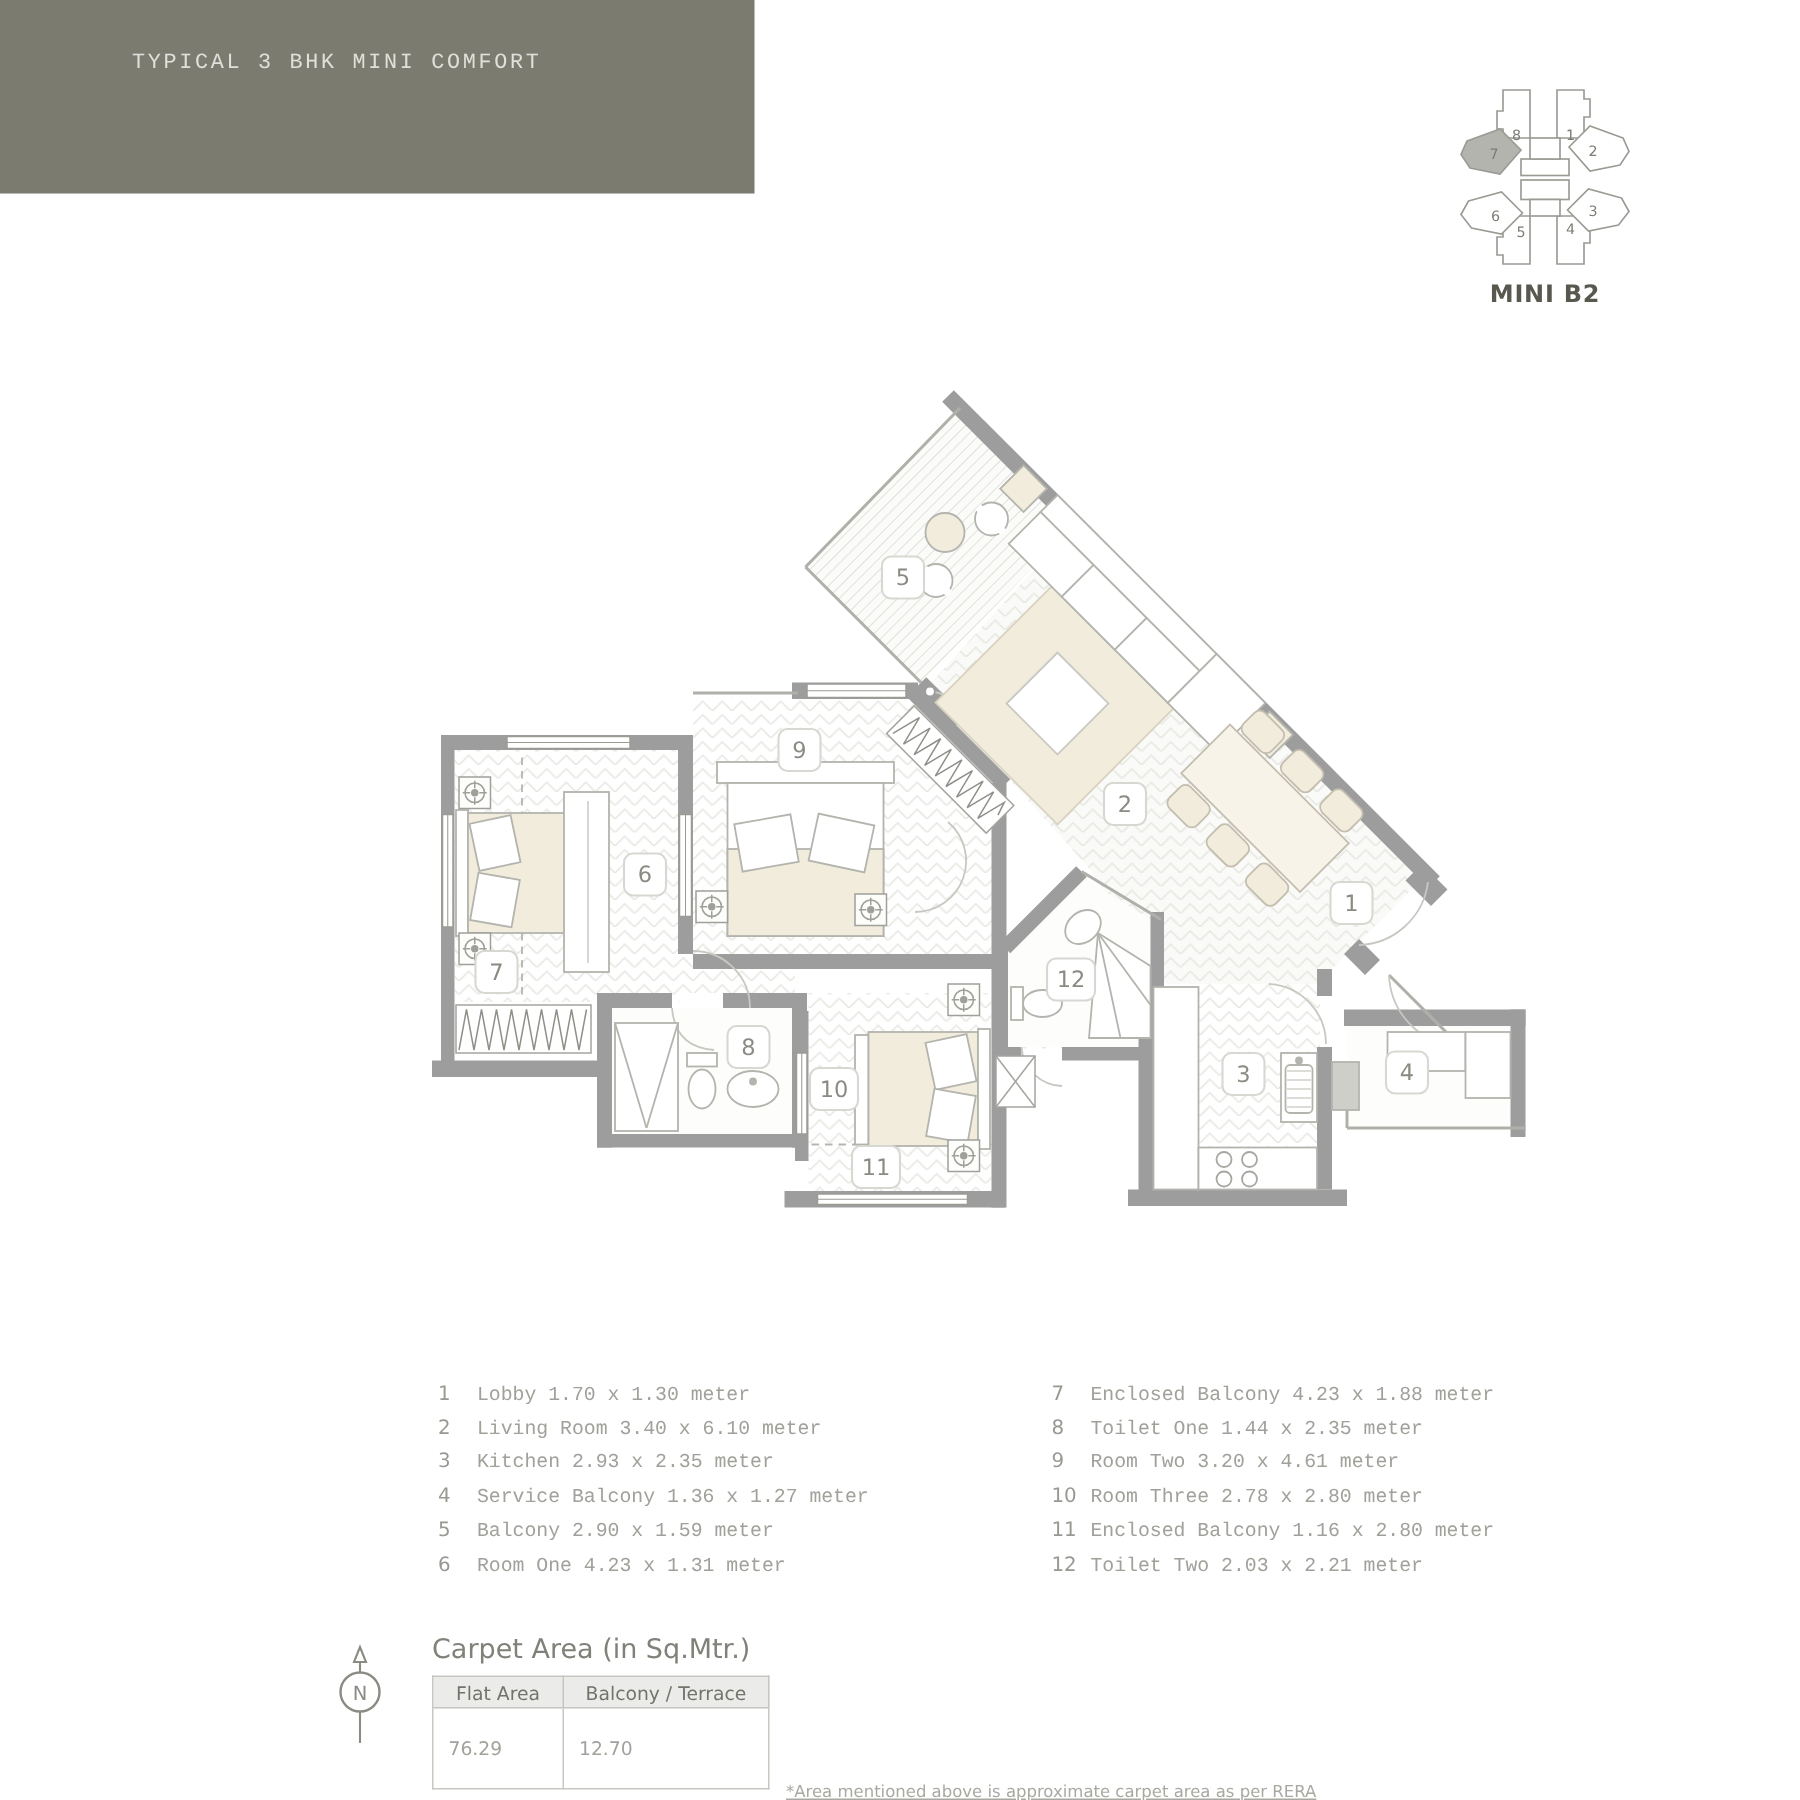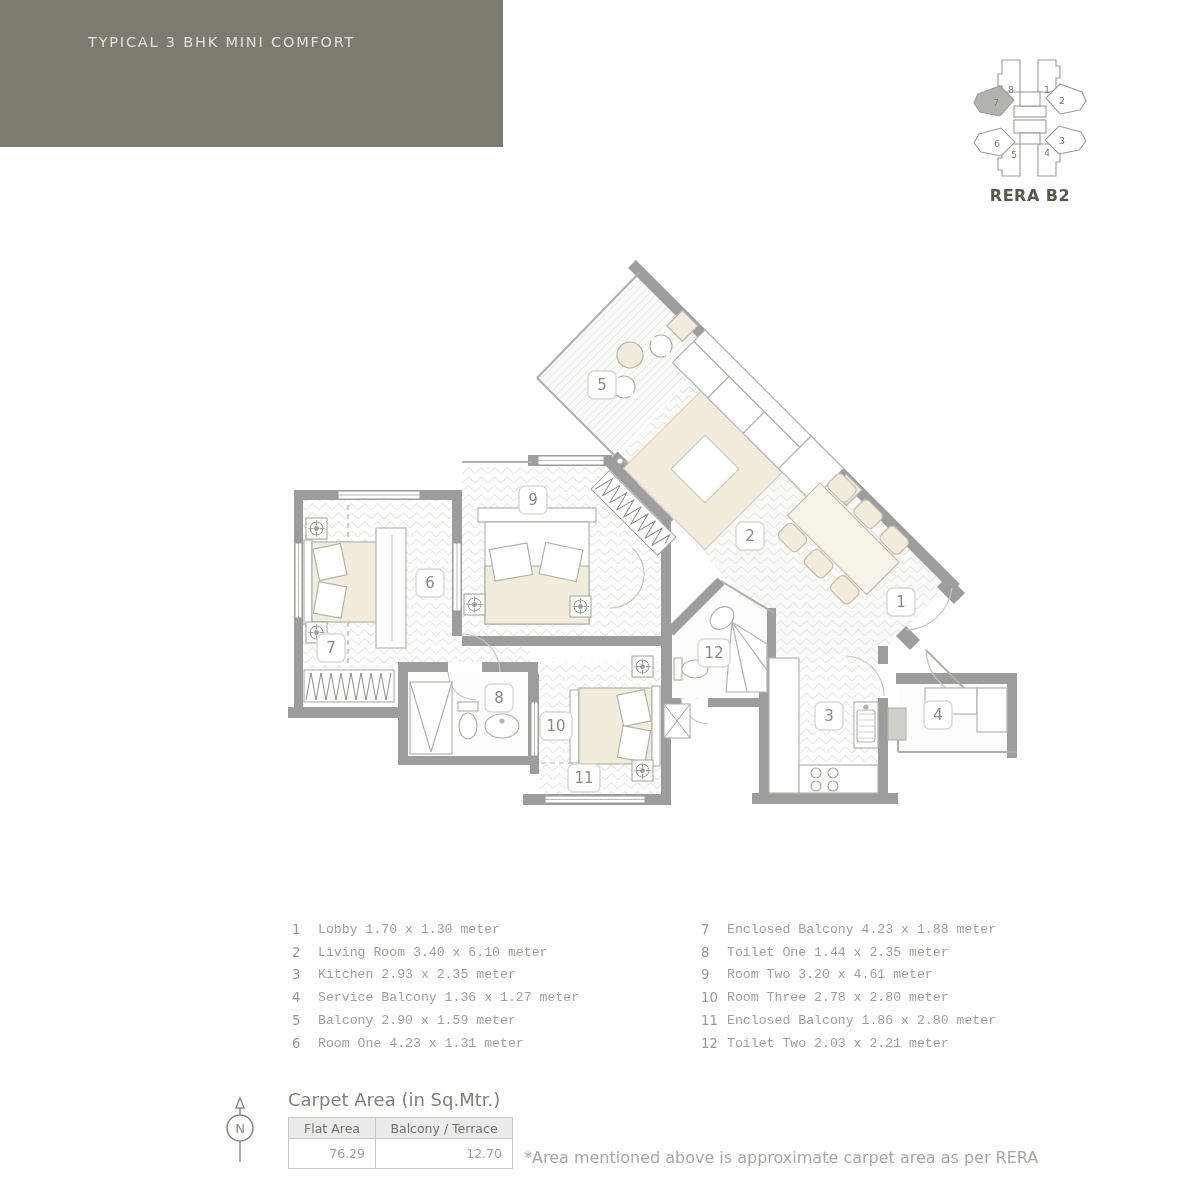--- a/index.html
+++ b/index.html
@@ -2,21 +2,21 @@
 <html><head>
 <meta charset="utf-8">
 <style>
   html,body{margin:0;padding:0;}
   body{
     width:1200px;height:1200px;position:relative;background:#ffffff;
     font-family:"DejaVu Sans","Liberation Sans",sans-serif;overflow:hidden;
   }
   
   .header-band{
-    position:absolute;left:0;top:0;width:503px;height:147px;background:#7b7b70;
+    position:absolute;left:0;top:0;width:503px;height:129px;background:#7b7b70;font-family:Liberation Mono, monospace;
   }
   .header-band .title{
     position:absolute;left:88px;top:34px;font-size:14.5px;letter-spacing:1.8px;
     color:#e0e0da;font-weight:400;
   }
   
   .tower-key{position:absolute;left:960px;top:48px;width:140px;height:135px;}
   .tower-label{
     position:absolute;left:960px;top:186px;width:140px;text-align:center;
     font-size:16px;font-weight:bold;color:#58584f;letter-spacing:.5px;
@@ -34,25 +34,25 @@
   .carpet-title{position:absolute;left:288px;top:1089px;font-size:18px;color:#81817a;}
   .carpet-table{
     position:absolute;left:288px;top:1117px;border-collapse:collapse;
     font-size:12.5px;
   }
   .carpet-table th{
     border:1px solid #c7c7c2;background:#ebebe9;color:#73736c;font-weight:400;
     height:20px;padding:0 10px;
   }
   .carpet-table td{
-    border:1px solid #c7c7c2;color:#a2a29c;text-align:right;height:21px;padding:4px 10px;
+    border:1px solid #c7c7c2;color:#a2a29c;text-align:left;height:21px;padding:16px 10px;
   }
   .carpet-table th.col1, .carpet-table td.col1{width:66px;}
   .carpet-table th.col2, .carpet-table td.col2{width:116px;}
-  .footnote{position:absolute;left:524px;top:1148px;font-size:16px;color:#a9a9a3;}
+  .footnote{position:absolute;left:524px;top:1188px;font-size:11px;color:#a9a9a3;text-decoration:underline;}
   .compass{position:absolute;left:220px;top:1096px;width:40px;height:72px;}
   svg text{font-family:"DejaVu Sans","Liberation Sans",sans-serif;}
 </style>
 </head>
 <body>
 
 <div class="header-band">
   <span class="title">TYPICAL 3 BHK MINI COMFORT</span>
 </div>
 
@@ -79,21 +79,21 @@
     <text x="51" y="45">8</text>
     <text x="87" y="45">1</text>
     <text x="36" y="58">7</text>
     <text x="102" y="56">2</text>
     <text x="37" y="99">6</text>
     <text x="102" y="96">3</text>
     <text x="54" y="110">5</text>
     <text x="87" y="108">4</text>
   </g>
 </svg>
-<div class="tower-label">RERA B2</div>
+<div class="tower-label">MINI B2</div>
 
 <svg class="plan" viewBox="0 0 740 560">
   <defs>
     <pattern id="pHB" width="13" height="9" patternUnits="userSpaceOnUse">
       <path d="M0,9 L6.5,2.5 L13,9" fill="none" stroke="#e8e8e3" stroke-width="1.1"></path>
     </pattern>
     <pattern id="pDiag" width="5.5" height="5.5" patternUnits="userSpaceOnUse" patternTransform="rotate(45)">
       <line x1="0" y1="0" x2="0" y2="5.5" stroke="#d9d9d3" stroke-width="1"></line>
     </pattern>
   </defs>
@@ -444,21 +444,21 @@
   <div class="legend-row">
     <span class="num">9</span>
     <span class="txt">Room Two 3.20 x 4.61 meter</span>
   </div>
   <div class="legend-row">
     <span class="num">10</span>
     <span class="txt">Room Three 2.78 x 2.80 meter</span>
   </div>
   <div class="legend-row">
     <span class="num">11</span>
-    <span class="txt">Enclosed Balcony 1.86 x 2.80 meter</span>
+    <span class="txt">Enclosed Balcony 1.16 x 2.80 meter</span>
   </div>
   <div class="legend-row">
     <span class="num">12</span>
     <span class="txt">Toilet Two 2.03 x 2.21 meter</span>
   </div>
 </div>
 
 <svg class="compass" viewBox="0 0 40 72">
   <polygon points="20,2 16,12 24,12" fill="none" stroke="#8b8b85" stroke-width="1.4"></polygon>
   <line x1="20" y1="12" x2="20" y2="19" stroke="#8b8b85" stroke-width="1.4"></line>

